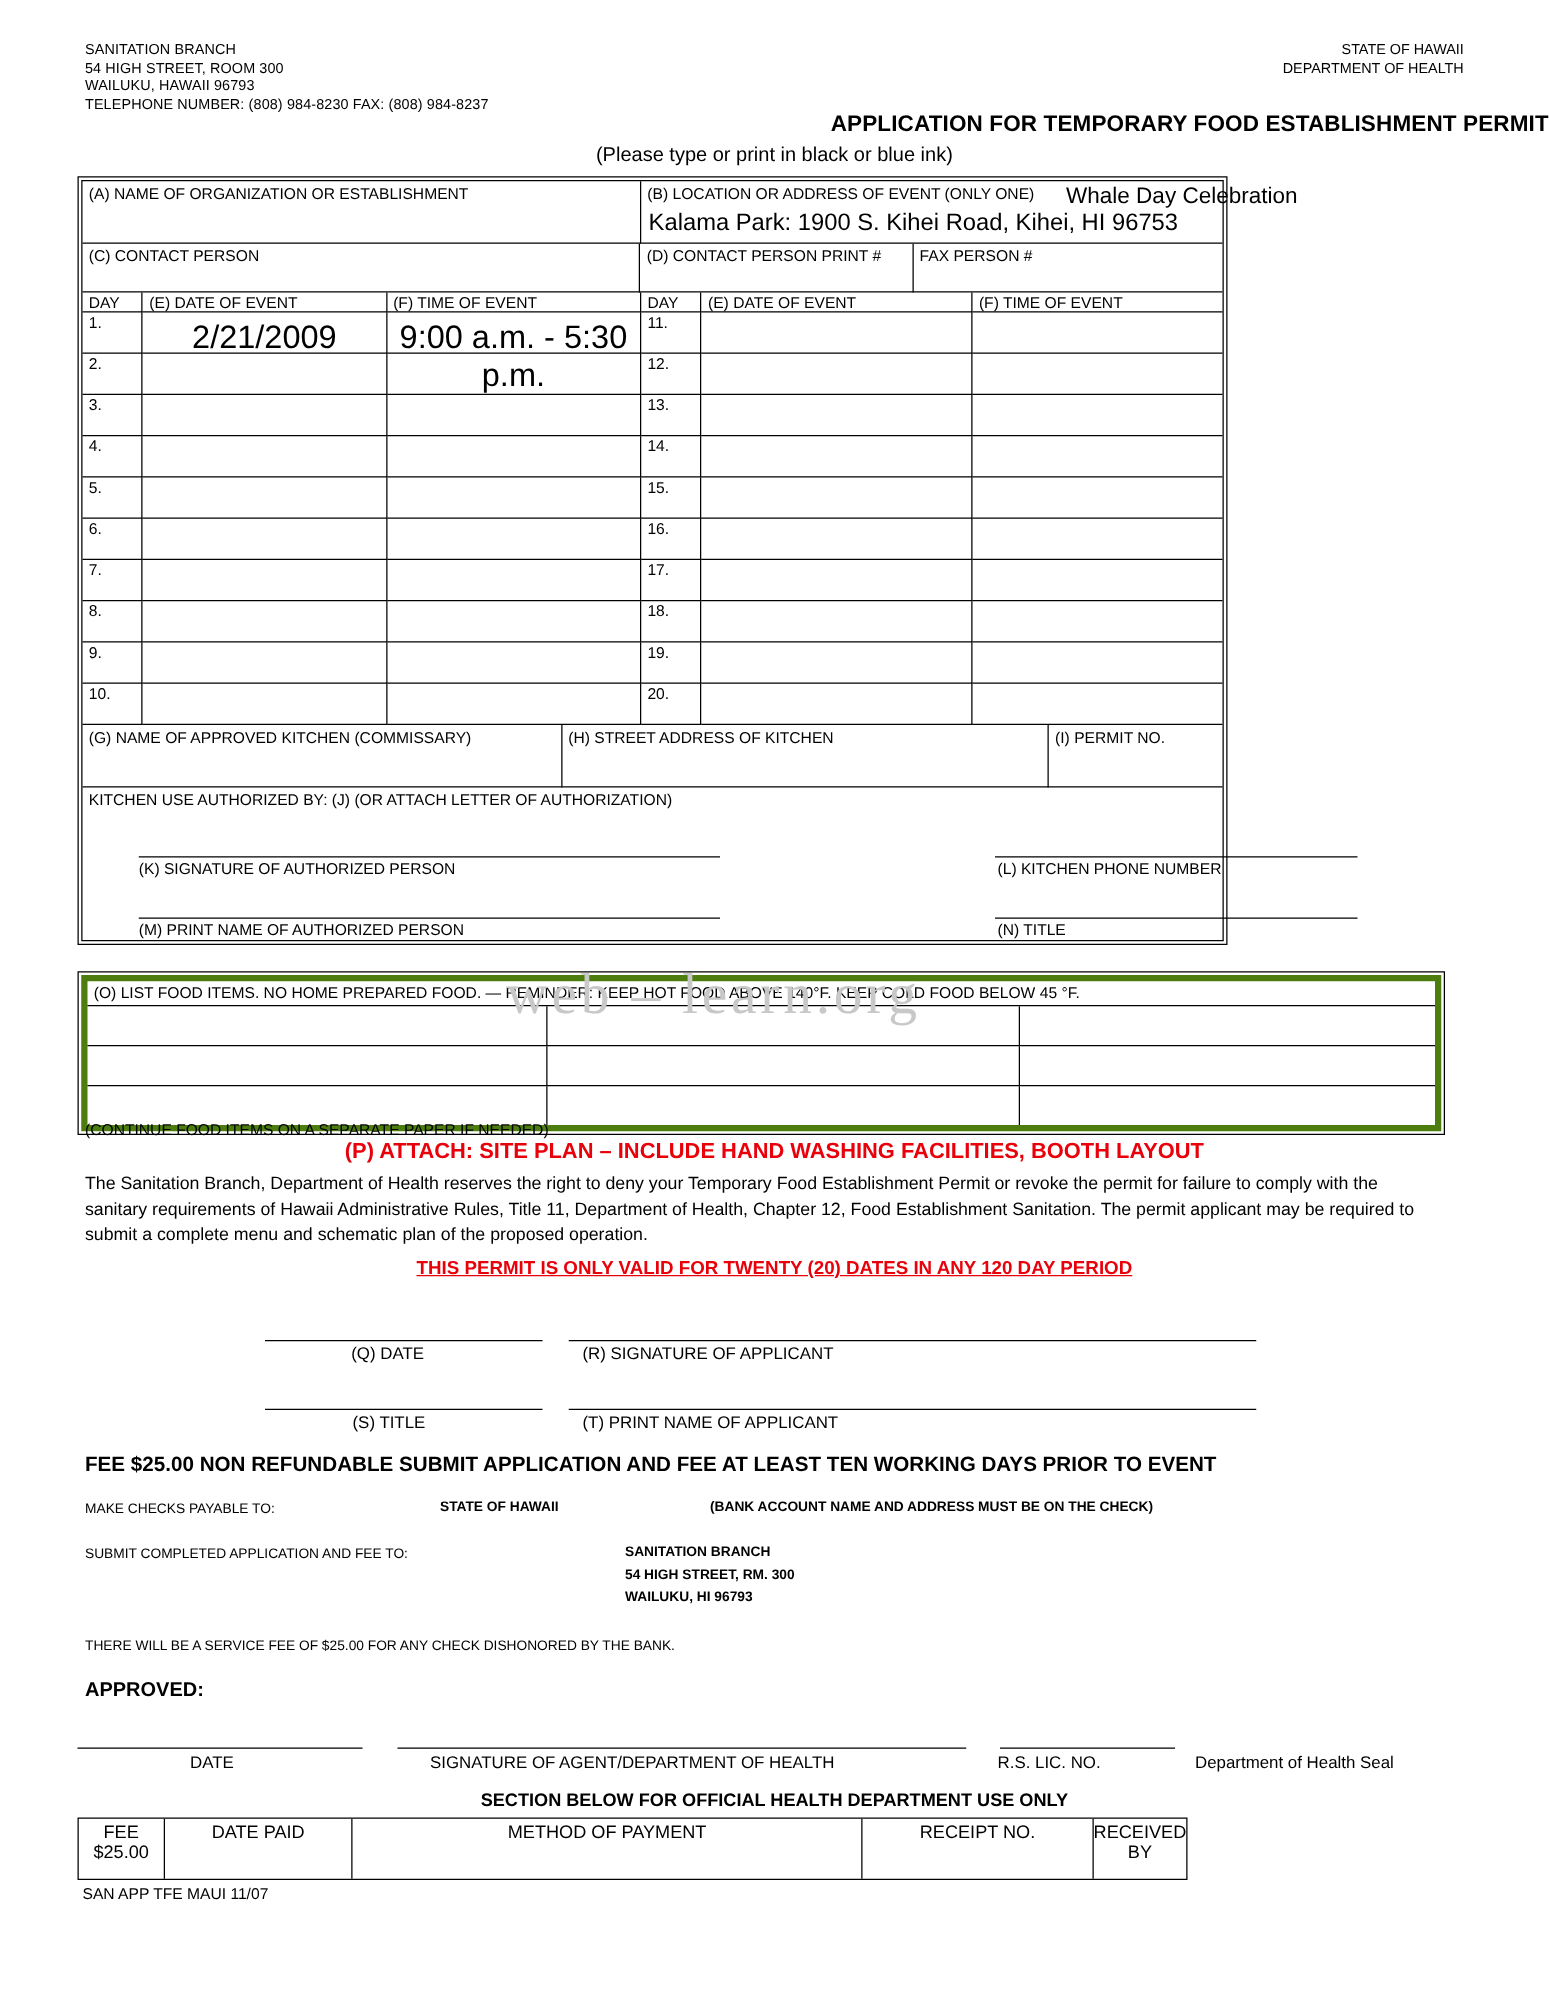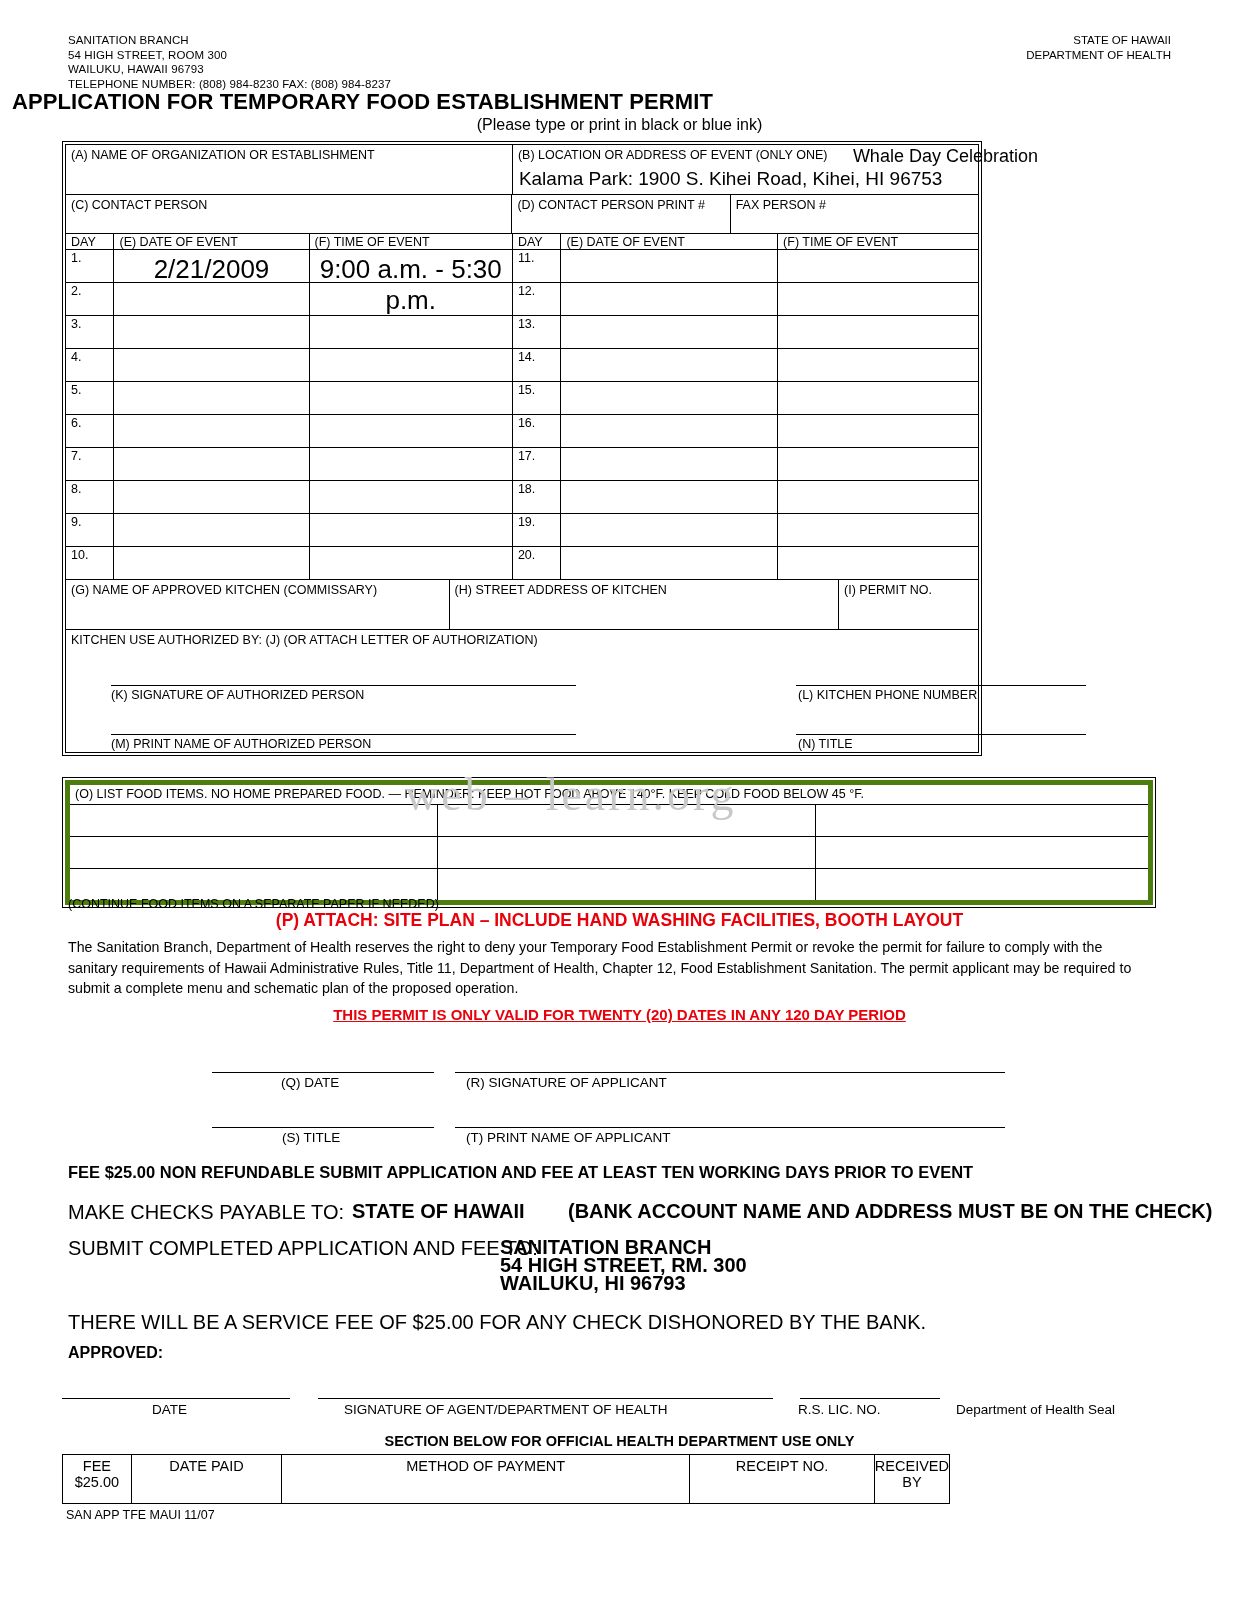--- a/index.html
+++ b/index.html
@@ -29,22 +29,22 @@
     display: flex;
     justify-content: space-between;
     align-items: flex-start;
   }
   .hdr-left { font-size: 11.5px; line-height: 14.6px; letter-spacing: .1px; }
   .hdr-right { font-size: 11.5px; line-height: 14.6px; text-align: right; }
 
   .title {
     position: absolute;
     top: 89px; left: 0; right: 0;
-    text-align: left;
-    font-size: 22px;
+    text-align: right;
+    font-size: 18px;
     font-weight: bold;
     letter-spacing: .1px;
     padding-left: 12px;
   }
   .subtitle {
     position: absolute;
     top: 116px; left: 0; right: 0;
     text-align: center;
     font-size: 16px;
   }
@@ -206,21 +206,21 @@
   }
 
   .feeline {
     position: absolute;
     left: 68px;
     top: 1163px;
     font-size: 16.5px;
     font-weight: bold;
     white-space: nowrap;
   }
-  .txt-row { position: absolute; font-size: 20px; white-space: nowrap; }
+  .txt-row { position: absolute; font-size: 11px; white-space: nowrap; }
   .bold { font-weight: bold; }
 
   .approved {
     position: absolute;
     left: 68px;
     top: 1344px;
     font-size: 16px;
     font-weight: bold;
   }
 

